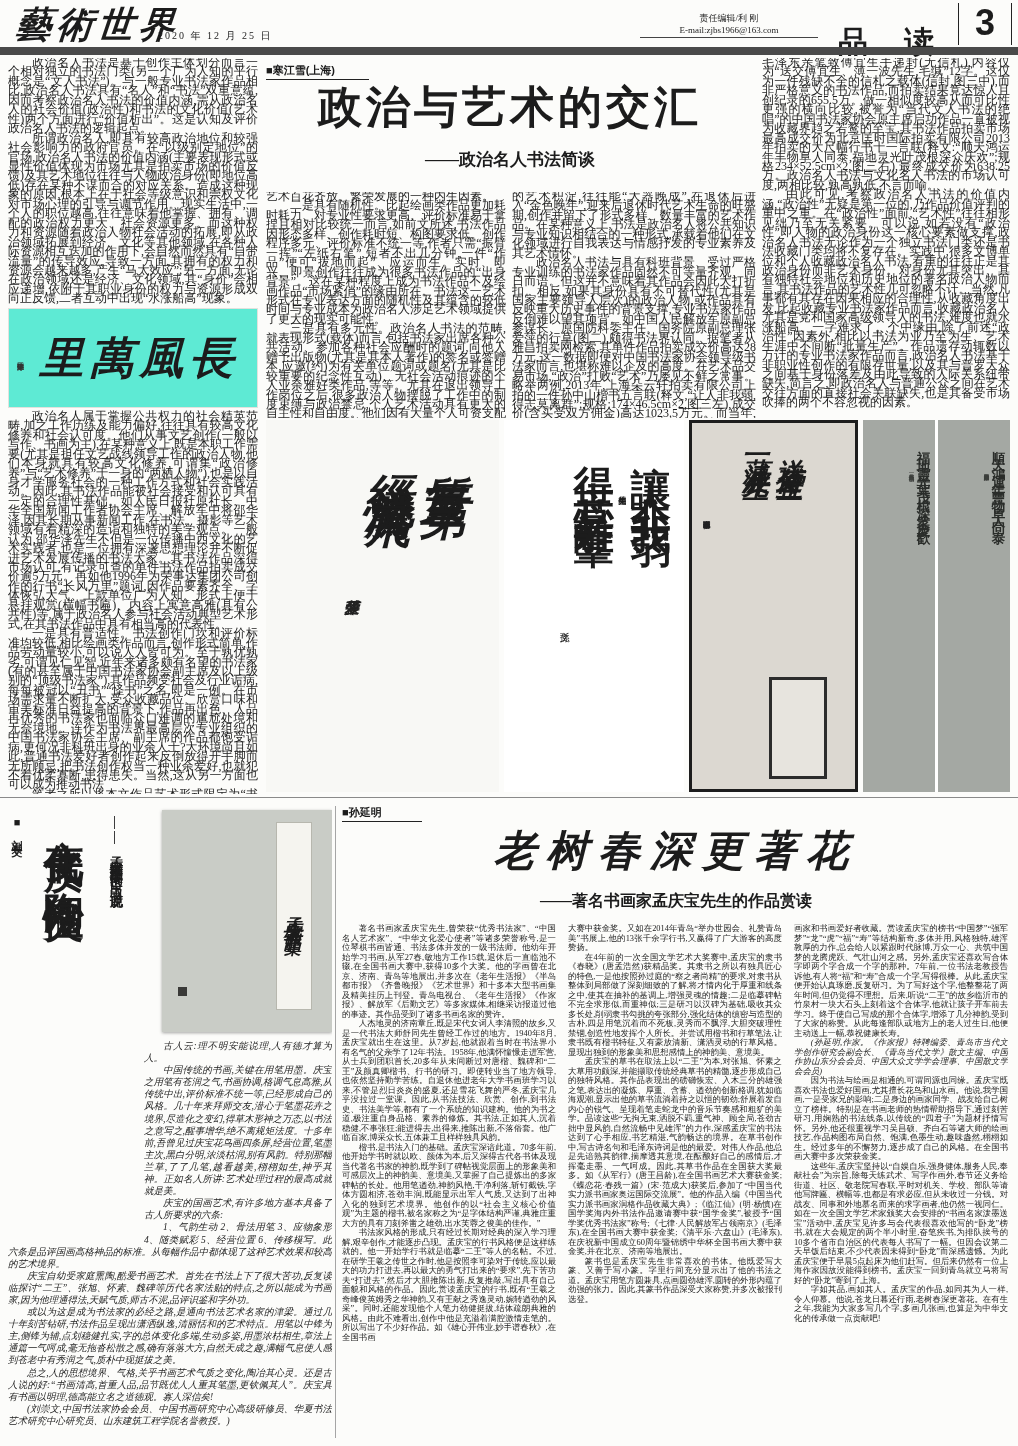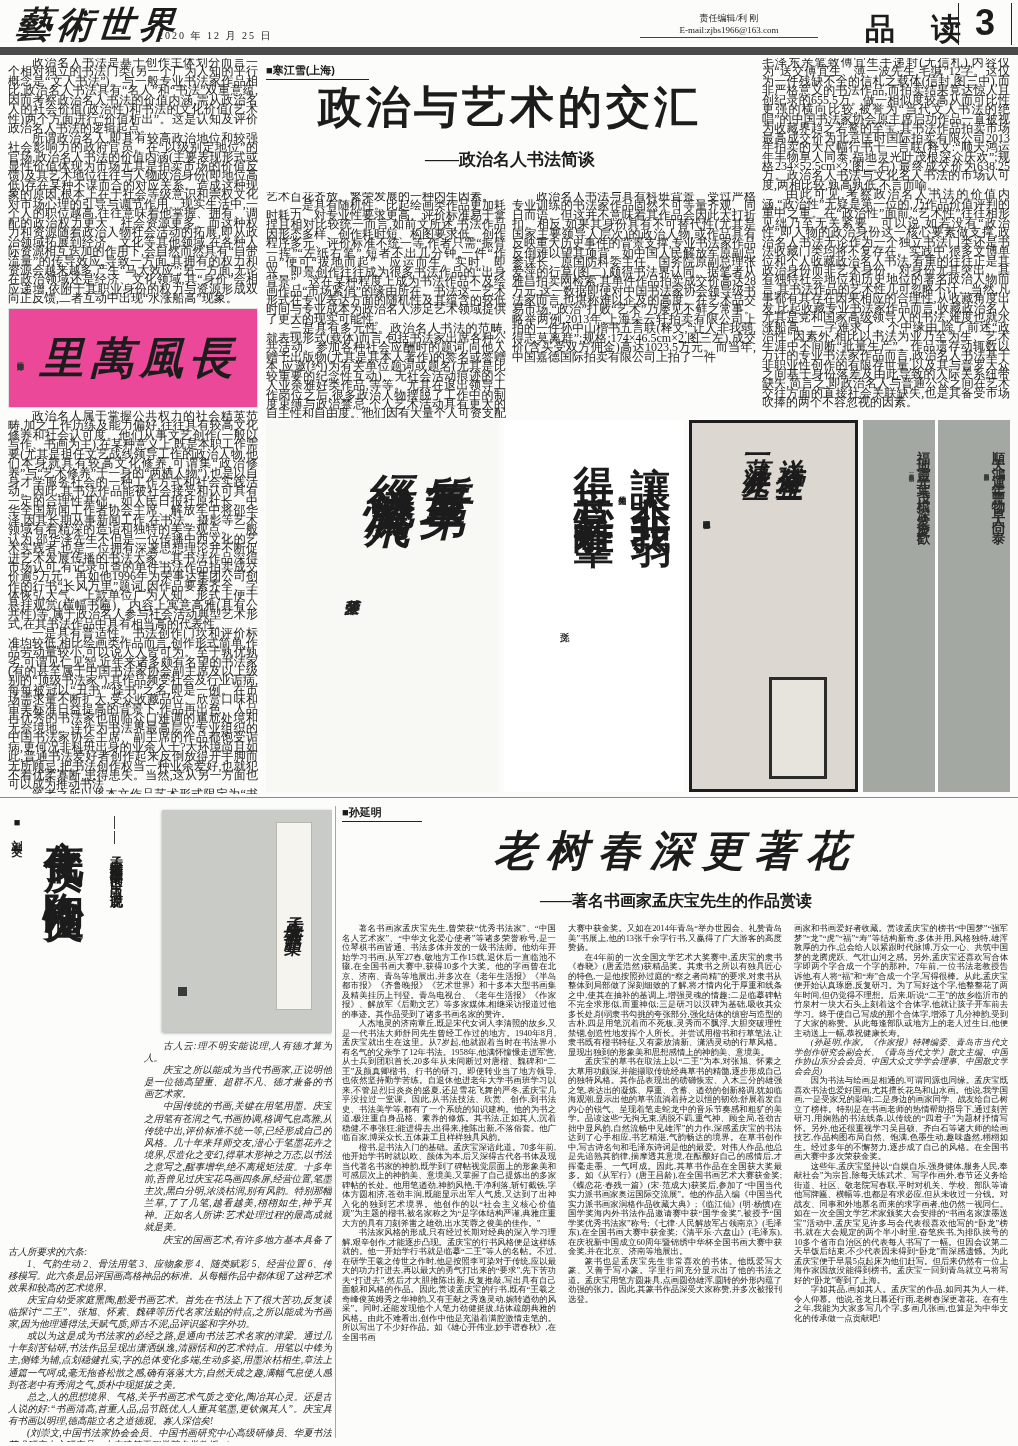--- a/index.html
+++ b/index.html
@@ -6,21 +6,21 @@
   html,body { background:#e9e9e9; }
   #page { position:relative; width:1018px; height:1446px; margin:0 auto; background:#fcfcfa;
           font-family:"Liberation Serif", serif; color:#1c1c1c; overflow:hidden; }
   .abs { position:absolute; }
 
   
   #logo { left:16px; top:2px; font:italic 700 36px/44px "DejaVu Serif", serif; letter-spacing:5px; transform:skewX(-5deg); }
   #date { left:158px; top:29px; font-size:10px; letter-spacing:2px; }
   #editor-block { left:640px; top:13px; width:178px; text-align:center; font-size:9px; line-height:11.5px;
                   border-bottom:1px solid #444; padding-bottom:1px; }
-  #section-title { left:838px; top:11px; font:700 30px/36px "Liberation Sans", sans-serif; letter-spacing:14px; white-space:nowrap;margin-left:27px; }
+  #section-title { left:838px; top:24px; font:700 30px/36px "Liberation Sans", sans-serif; letter-spacing:14px; white-space:nowrap; }
   #page-num { left:958px; top:3px; width:54px; height:42px; text-align:center;
               font:700 36px/40px "Liberation Sans", sans-serif;
               border-left:1.5px solid #222; border-right:1.5px solid #222; }
   #mast-bar { left:0; top:47px; width:1018px; height:8px; }
 
   
   #lead-byline { left:266px; top:64px; font:700 11px/13px "Liberation Sans", sans-serif;
                  border-bottom:1px solid #222; padding:0 34px 2px 0; }
   #lead-title { left:262px; top:82px; width:496px; text-align:center;
                 font:900 44px/50px "Liberation Sans", sans-serif; letter-spacing:4px; }
@@ -28,21 +28,21 @@
 
   .newsbody p { margin:0; text-indent:2em; text-align:justify; font-size:12px; line-height:9.45px; }
   .newsbody p.cont { text-indent:0; }
 
   #col1 { left:8px;   top:58px;  width:250px; height:736px; overflow:hidden; }
   #col2 { left:266px; top:192px; width:240px; height:226px; overflow:hidden; }
   #col3 { left:512px; top:192px; width:244px; height:226px; overflow:hidden; }
   #col4 { left:762px; top:58px;  width:248px; height:358px; overflow:hidden; }
 
   
-  #changfeng { height:100px; margin:4px 0; background:#ec4899; border:1px solid #e2e2dd;
+  #changfeng { height:100px; margin:4px 0; background:#5eead4; border:1px solid #e2e2dd;
                display:flex; align-items:center; padding:4px; }
   #changfeng .big { flex:1; text-align:center; font:italic 700 44px/50px "DejaVu Serif", serif;
                     unicode-bidi:bidi-override; direction:rtl; letter-spacing:6px; }
   #changfeng .inscription { writing-mode:vertical-rl; font-size:7px; line-height:9px; color:#333; padding:6px 2px; }
 
   
   #artband { left:266px; top:420px; width:744px; height:372px; display:flex; gap:5px; }
   .art { position:relative; height:100%; overflow:hidden; }
   #art-zhang { width:234px; background:#f8f8f5; writing-mode:vertical-rl; padding:18px 26px; }
   #art-zhang .cao { font:italic 700 46px/56px "DejaVu Serif", serif; letter-spacing:10px; }
@@ -134,20 +134,21 @@
         <p>一是具有普适性。书法创作门坎和评价标准均较低,相比绘画类作品而言,创作形式简单,作品劳动量较小,可以说人人皆可为。至于孰优孰劣,可谓见仁见智,近年来诸多颇有名望的书法家(有的甚至属于中国书法家协会副主席及以上级别的“顶级书法家”),其作品频受社会及行业诟病,每每被冠以“丑书”“怪书”之名,即是一例。在市场需求量不断扩大,受众收藏品位、欣赏口味和审美标准日益提高的背景下,作品再出色、人品再优秀的书法家也面临众口难调的尴尬处境和无奈境地。连作为书法界最高层次专业组织的中国书法家协会主席、副主席的作品都饱受诟病,更何况非科班出身的业余人士?大环境尚且如此,普通书法爱好者创作起来反倒放得开手脚而无所顾忌,把书法创作权当一种业余爱好,也就犯不着优柔寡断,患得患失。当然,这从另一方面也可以成为推动书法</p>
         <p>笔者之所以将本文作品艺术形式限定为“书法”而非“书画”,除书法和绘画本为具有相对独立性的艺术门类外,主要基于书法创作“三大根本优势”:</p>
       </div>
   </div>
   <div class="abs newsbody" id="col2">
       <p class="cont">艺术百花齐放、繁荣发展的一种内生因素。</p>
       <p>二是具有随机性。比起绘画类作品更加耗时耗力、对专业性要求更高、评价标准易于拿捏且相对比较统一而言,如前文所述,书法作品因形态多样、创作耗时短、构图要求低、创作程序多元、评价标准不统一等,作者只需“振臂一挥”“左纸右笔”,短者不出几分钟,一件“作品”便可“拔地而起”、应运而生。实时、即兴、即景创作往往成为很多书法作品的“出身背景”。这在某种程度上成为书法作品不及绘画作品“市场紧俏”的缘由所在。书法这一艺术形式在专业表达方面的随机性及其蕴含的较低时间与专业成本为政治名人涉足艺术领域提供了更大的现实可能性。</p>
       <p>三是具有多元性。政治名人书法的范畴,就表现形式(载体)而言,包括书法家出席各种公共活动、参加各种社会应酬时的题词,向他人赠予出版物(尤其是其本人著作)的签名或签赠本,应邀(约)为有关单位题词或题名(尤其是比较重要的纪念性互动)、无社会活动痕迹的个人业余雅好类作品,等等。尤其在退出领导工作岗位之后,很多政治人物摆脱了工作中的制度束缚与政治禁忌,个人艺术活动具有更大的自主性和自由度。他们因有大量个人可资支配的自由时间和比较深厚</p>
     </div>
   <div class="abs newsbody" id="col3">
+      <p class="cont">的艺术积淀,往往能“大器晚成”,在退休后进入“金色晚年”,迎来后退休时代艺术生命的旺盛期,创作并留下了形式多样、数量丰富的艺术作品。在某种意义上,书法是政治名人将公共知识与专业知识相结合的一种形式,承载着他们在文化领域进行自我表达与情感抒发的专业素养及其艺术情怀。</p>
       <p>政治名人书法与具有科班背景、受过严格专业训练的书法家作品固然不可等量齐观、同日而语。但这并不意味着其作品会因此大打折扣。相反,如果其身份具有不可替代性(尤其是国家主要领导人层次)的政治人物,或作品具有反映重大历史事件的背景支撑,专业书法家作品反倒难以望其项背。如中国人民解放军原副总参谋长、原国防科委主任、国务院原副总理张爱萍的行草(图二),颇得书法界认同。据笔者从雅昌拍卖网检索,其单件作品拍卖成交价高达28万元,这一数据即便对中国书法家协会领导级书法家而言,也堪称难以企及的高度。在艺术品交易市场,“政治”打败“艺术”乃屡见不鲜之常事。略举两例,2013年,上海朵云轩拍卖有限公司上拍的一件孙中山楷书五言联(释文,“让人非我弱,得志莫离群”;规格:174×46.5cm×2,图三左),成交价(含买受双方佣金)高达1023.5万元。而当年,中国嘉德国际拍卖有限公司上拍了一件</p>
     </div>
   <div class="abs newsbody" id="col4">
       <p class="cont">毛泽东亲笔致傅宜生手递封(无信札),内容仅为“送交傅宜生、薄一波先生,毛缄”12字。这仅为一件残缺不全的信札之载体(信封,图三中),而非严格意义的书法作品,而拍卖结果竟达惊人且创纪录的655.5万。做一相似度较高从而可比性更强的横向比较,被誉为“当代文人书法的绝唱”的中国书法家协会原主席启功作品一直被视为收藏界趋之若鹜的至宝,其书法作品拍卖市场最高成交价为北京匡时国际拍卖有限公司2013年拍卖的大尺幅行书十一言联(释文:“顺天鸿运年丰物阜人同泰,福地灵光叶茂根深众庆欢”;规格234×52.5cm×2,图三右),最终成交价为638.25万。政治名人书法与文化名人书法的市场认可度,两相比较,孰高孰低,不言而喻。</p>
       <p>由此可见,考察政治名人书法的价值内涵,“政治性”无疑是第一位的,乃作品价值评判的重中之重。在“政治性”面前,“艺术性”往往相形见绌乃至无关紧要。可以说,如若没有“政治性”即人物的政治身份这一核心要素做支撑,政治名人书法无论作为一个独立书法门类还是书法收藏门类均将不复存在。实践中,很多文博单位和个人收藏政治名人书法,看重的往往正是其政治身份而非艺术身份。对身份尤其突出、具有独特社会地位和历史地位的著名政治人物而言,其书法作品的艺术性几可忽略不计。当然,凡事都有其存在因果相应的合理性,从收藏角度出发,比起收藏专业书法家作品而言,收藏政治名人尤其是党和国家高级领导人的书法,难度也就水涨船高、一字难求了。个中缘由,除了前述“政治性”因素外,相比以书法为业乃至为生、艺术生涯中不间断“批量生产”、作品遗存动辄数以万计的专业书法家作品而言,政治名人书法基于非职业性创作的有限存世量,以及其与普罗大众之间基于身份落差及由此导致的人际关系纽带缺失,简言之,即政治名人与普通公众之间在艺术交往方面的直接社会关联缺失,也是其备受市场吹捧的两个不容忽视的因素。</p>
     </div>
 
   <div class="abs" id="artband">
     <div class="art" id="art-zhang">
       <div class="cao">質量第一</div>
@@ -192,21 +193,20 @@
         <span class="suffix">(序)</span>
       </div>
       <div id="la-subtitle">——孟庆宝书画作品集问世(出版)臆说</div>
     </div>
     <div id="book-cover" style="background: rgb(201, 204, 198);">
       <div class="label">孟庆宝书画作品集</div>
       <div class="seal"></div>
     </div>
     <div>
         <p>古人云:理不明安能说理,人有德才算为人。</p>
-        <p>庆宝之所以能成为当代书画家,正说明他是一位德高望重、超群不凡、德才兼备的书画艺术家。</p>
         <p>中国传统的书画,关键在用笔用墨。庆宝之用笔有苍润之气,书画协调,格调气息高雅,从传统中出,评价标准不统一等,已经形成自己的风格。几十年来拜师交友,潜心于笔墨花卉之境界,尽造化之变幻,得草木形神之万态,以书法之意写之,醒事增华,绝不离规矩法度。十多年前,吾曾见过庆宝花鸟画四条屏,经营位置,笔墨主次,黑白分明,浓淡枯润,别有风韵。特别那幅兰草,了了几笔,越看越美,栩栩如生,神乎其神。正如名人所讲:艺术处理过程的最高成就就是美。</p>
         <p>庆宝的国画艺术,有许多地方基本具备了古人所要求的六条:</p>
         <p>1、气韵生动 2、骨法用笔 3、应物象形 4、随类赋彩 5、经营位置 6、传移模写。此六条是品评国画高格神品的标准。从每幅作品中都体现了这种艺术效果和较高的艺术境界。</p>
         <p>庆宝自幼受家庭熏陶,酷爱书画艺术。首先在书法上下了很大苦功,反复读临探讨“二王”、张旭、怀素、魏碑等历代名家法贴的特点,之所以能成为书画家,因为他理通得法,天赋气质,师古不泥,品评识鉴和字外功。</p>
         <p>或以为这是成为书法家的必经之路,是通向书法艺术名家的津梁。通过几十年刻苦钻研,书法作品呈现出潇洒纵逸,清丽恬和的艺术特点。用笔以中锋为主,侧锋为辅,点划稳健扎实,字的总体变化多端,生动多姿,用墨浓枯相生,章法上通篇一气呵成,毫无拖沓松散之感,确有落落大方,自然天成之趣,满幅气息使人感到苍老中有秀润之气,质朴中现挺拔之美。</p>
         <p>总之,人的思想境界、气格,关乎书画艺术气质之变化,陶冶其心灵。还是古人说的好:“书画清高,首重人品,品节既优人人重其笔墨,更钦佩其人”。庆宝具有书画以明理,德高能立名之道德观。寡人深信矣!</p>
         <p>(刘崇文,中国书法家协会会员、中国书画研究中心高级研修员、华夏书法艺术研究中心研究员、山东建筑工程学院名誉教授。)</p>
       </div>
   </div>
 

